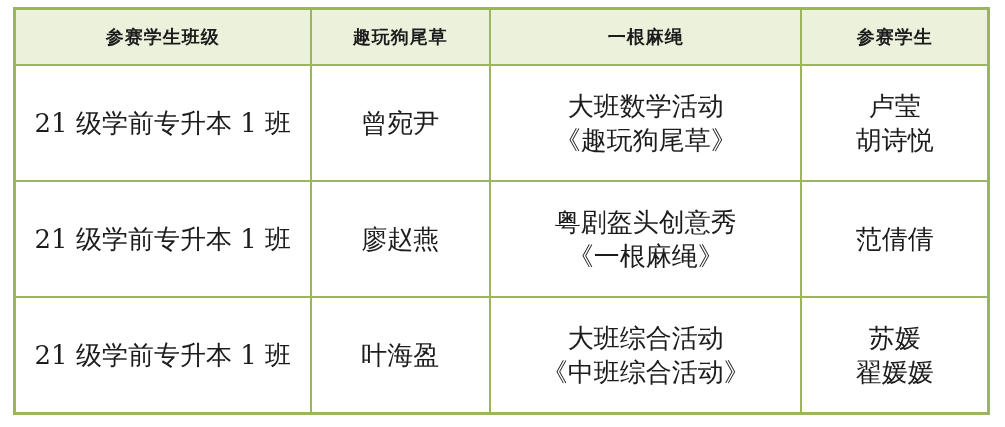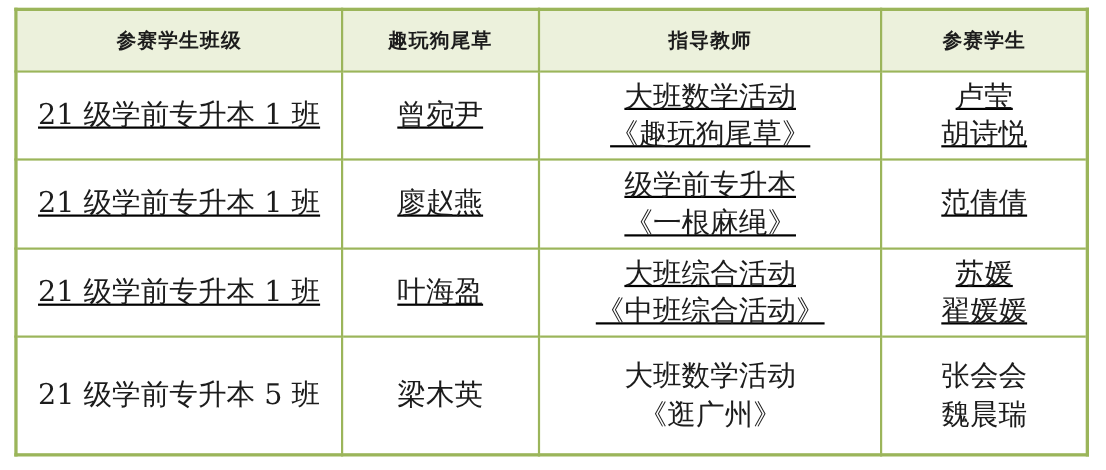--- a/index.html
+++ b/index.html
@@ -42,69 +42,61 @@
     font-weight: bold;
     height: 54px;
     letter-spacing: 1px;
     margin-top: 37px;
   }
   tbody td {
     background: #ffffff;
     font-size: 26px;
     line-height: 1.32;
   }
-  tr.row-1, tr.row-2, tr.row-3 { height: 78px; text-decoration: underline; }
+  tr.row-1, tr.row-2, tr.row-3 { height: 78px; }
   tr.row-4 { height: 104px; }
 </style>
 </head>
 <body>
 
 <div class="page">
   <table class="roster">
     <colgroup>
       <col style="width:30.4%">
       <col style="width:18.4%">
       <col style="width:32.0%">
       <col style="width:19.2%">
     </colgroup>
     <thead>
       <tr>
         <th>参赛学生班级</th>
         <th>趣玩狗尾草</th>
-        <th>指导教师</th>
+        <th>一根麻绳</th>
         <th>参赛学生</th>
       </tr>
     </thead>
     <tbody>
       <tr class="row-1">
         <td>21 级学前专升本 1 班</td>
         <td>曾宛尹</td>
         <td>大班数学活动
 《趣玩狗尾草》</td>
         <td>卢莹
 胡诗悦</td>
       </tr>
       <tr class="row-2">
         <td>21 级学前专升本 1 班</td>
         <td>廖赵燕</td>
-        <td>级学前专升本
+        <td>粤剧盔头创意秀
 《一根麻绳》</td>
         <td>范倩倩</td>
       </tr>
       <tr class="row-3">
         <td>21 级学前专升本 1 班</td>
         <td>叶海盈</td>
         <td>大班综合活动
 《中班综合活动》</td>
         <td>苏媛
 翟媛媛</td>
       </tr>
-      <tr class="row-4">
-        <td>21 级学前专升本 5 班</td>
-        <td>梁木英</td>
-        <td>大班数学活动
-《逛广州》</td>
-        <td>张会会
-魏晨瑞</td>
-      </tr>
     </tbody>
   </table>
 </div>
 
 </body></html>

